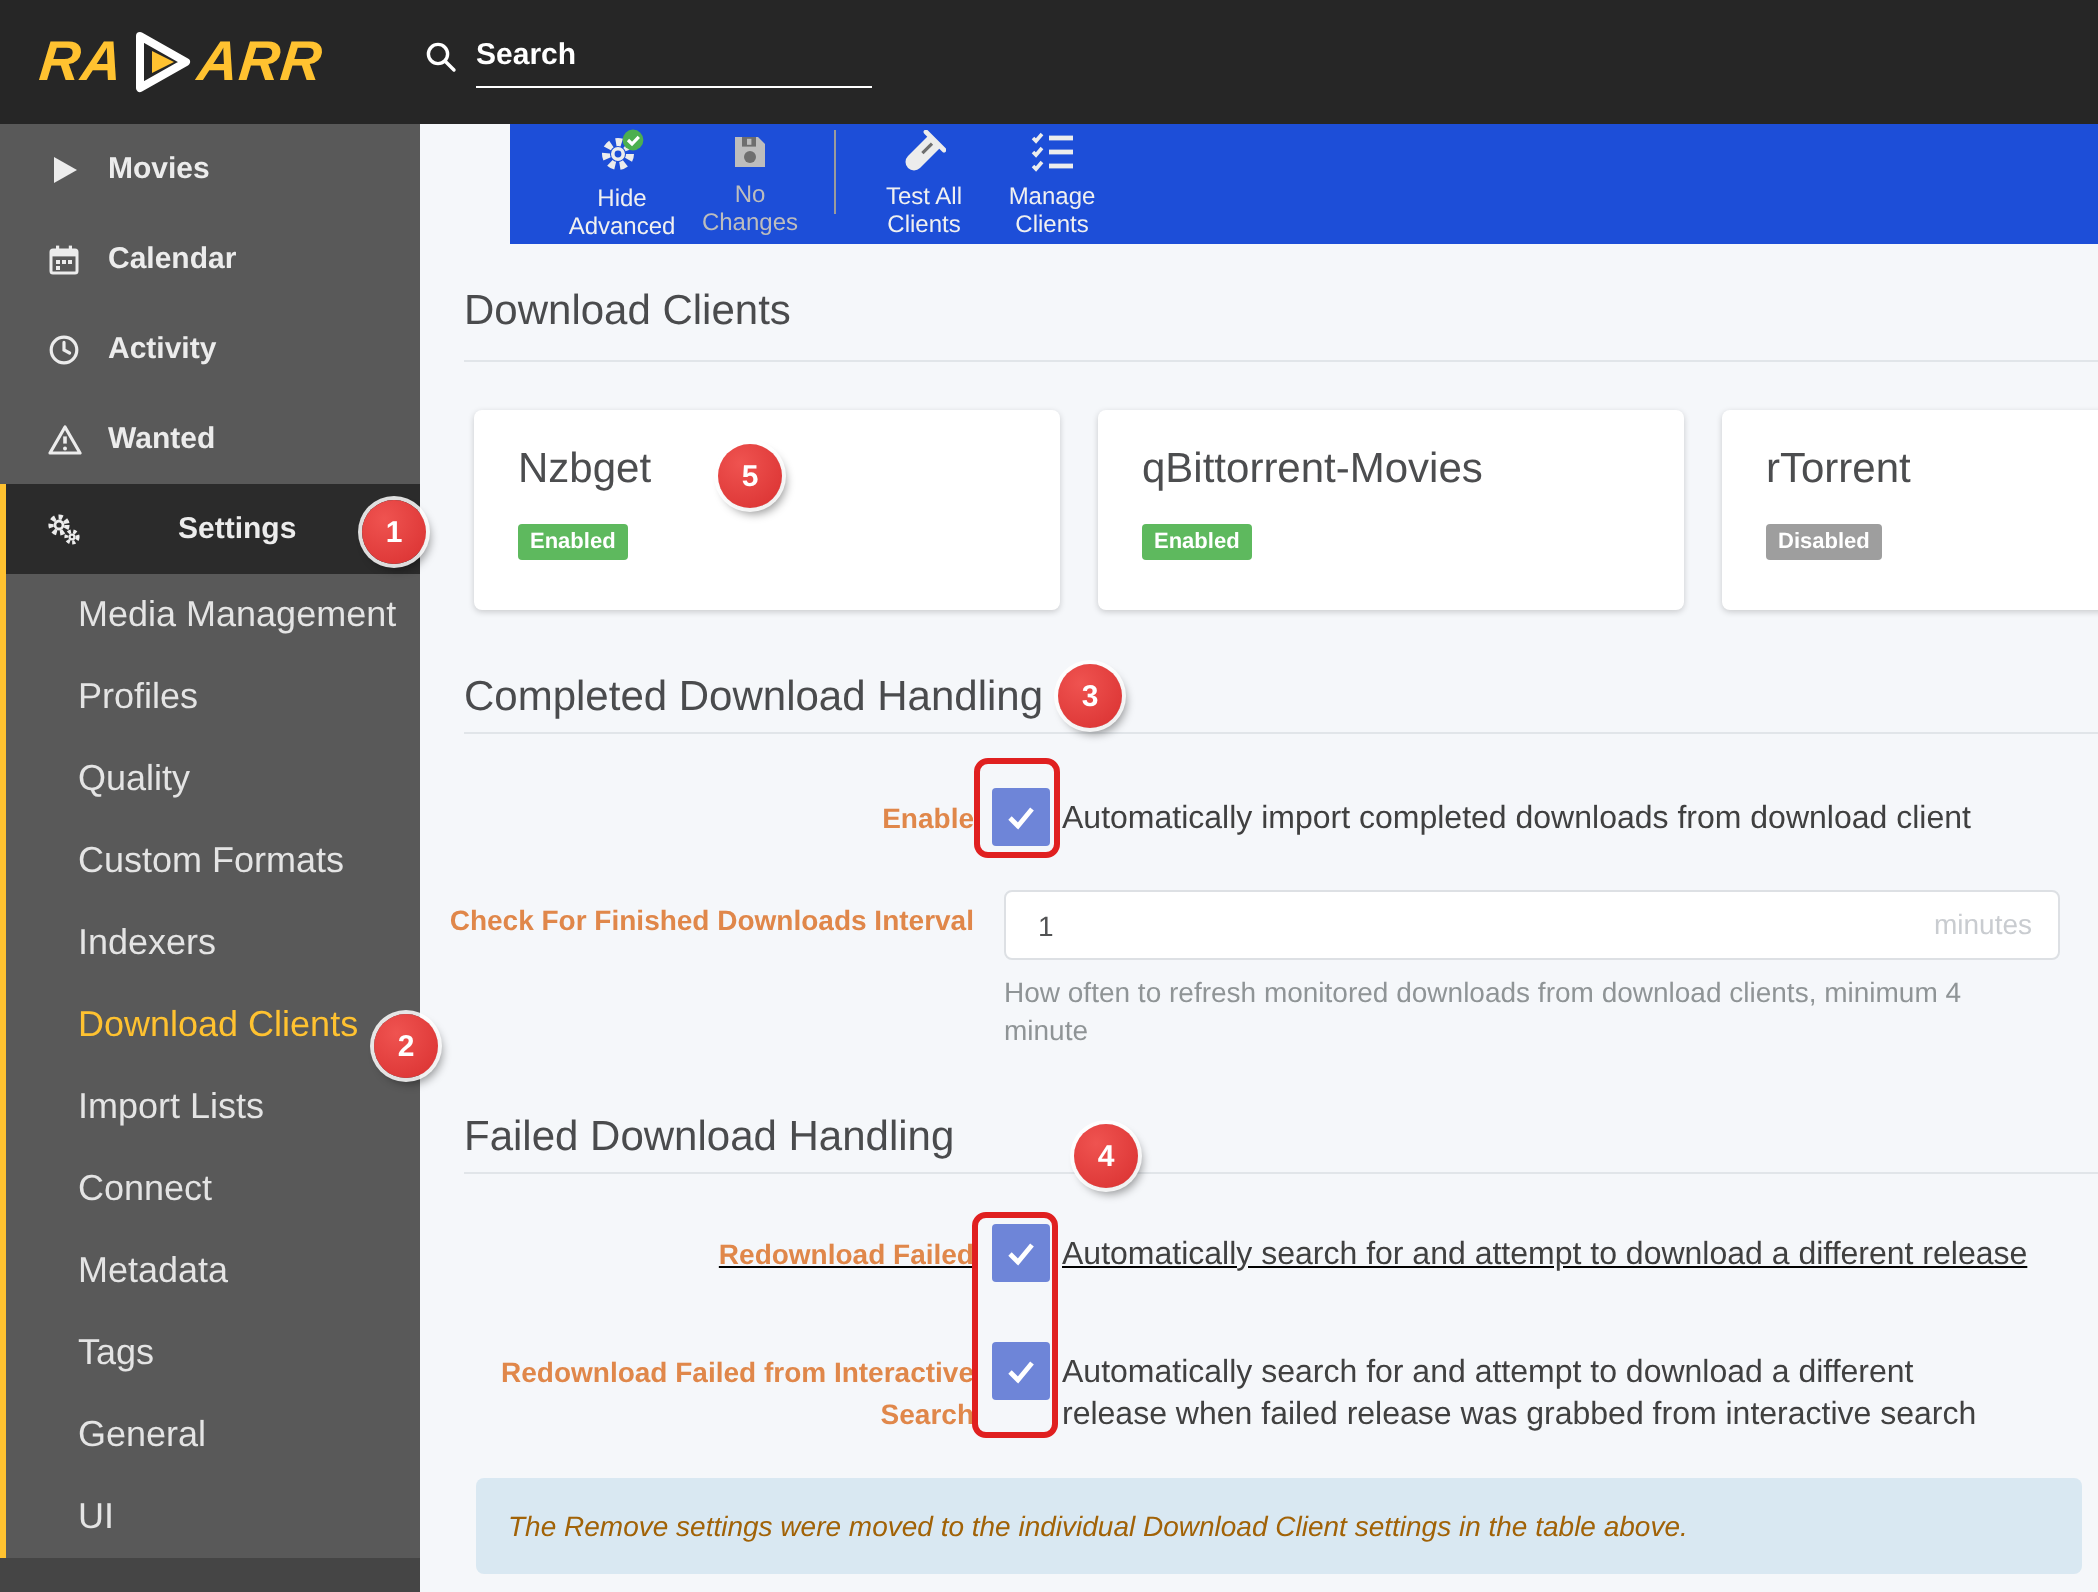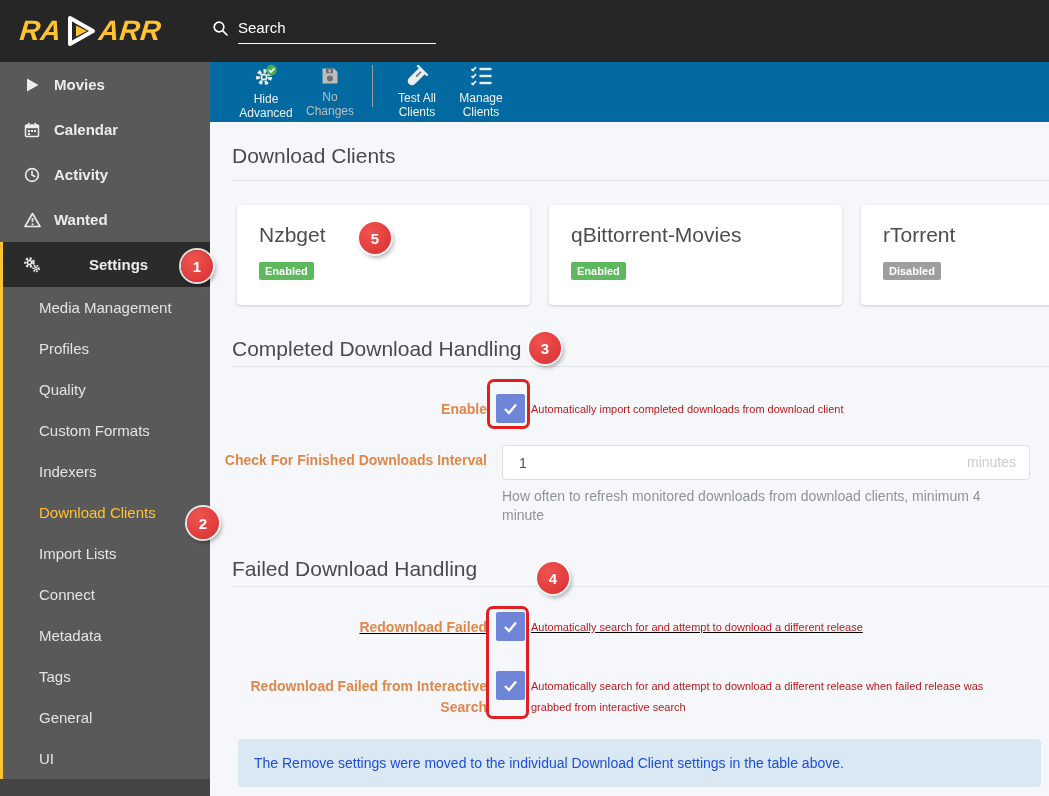--- a/index.html
+++ b/index.html
@@ -5,43 +5,43 @@
   * { margin:0; padding:0; box-sizing:border-box; }
   body { font-family:"Liberation Sans", sans-serif; background:#fff; }
   .app { position:relative; width:1049px; height:796px; overflow:hidden; background:#f5f7fa; }
 
   
   .header { height:62px; background:#262626; display:flex; align-items:center; }
   .logo { width:210px; padding-left:20px; display:flex; align-items:center; }
   .logo-text { color:#ffc230; font-size:28px; font-weight:bold; font-style:italic;
                letter-spacing:.5px; transform:skewX(-6deg); }
   .logo-tri { margin:0 1px; }
-  .search-area { display:flex; align-items:flex-end; margin-left:2px; }
+  .search-area { display:flex; align-items:flex-end; margin-left:2px;font-weight:bold; }
   .search-icon { margin-right:9px; margin-bottom:7px; }
   .search-field { width:198px; border-bottom:1px solid #fff; padding-bottom:7px;
                   color:#fff; font-size:15px; }
 
   
   .body { display:flex; height:734px; }
   .sidebar { width:210px; background:#595959; flex-shrink:0; }
   .side-item { height:45px; display:flex; align-items:center; padding-left:23px;
                color:#ececec; font-size:15px; gap:13px; cursor:pointer;font-weight:bold; }
   .side-icon { width:18px; display:flex; justify-content:center; align-items:center; }
   .settings-group { border-left:3px solid #ffc230; }
   .settings-group .side-item { padding-left:20px; background:#2b2b2b;gap:48px; }
   .sub-item { height:41px; display:flex; align-items:center; padding-left:36px;
-              color:#e4e4e4; font-size:15px; cursor:pointer; }
+              color:#e4e4e4; font-size:18px; cursor:pointer; }
   .sub-item.active { color:#ffc230; }
   .side-partial { height:17px; background:#454545; }
 
   .content { flex:1; display:flex; flex-direction:column; overflow:hidden; }
 
   
-  .toolbar { height:60px; background:#0369a1; display:flex; align-items:center;
-             padding-left:26px; flex-shrink:0; }
+  .toolbar { height:60px; background:#1d4ed8; display:flex; align-items:center;
+             padding-left:26px; flex-shrink:0;margin-left:45px; }
   .tool-btn { width:60px; display:flex; flex-direction:column; align-items:center;
               gap:4px; color:#f0f0f0; font-size:12px; line-height:14px; text-align:center;
               cursor:pointer; margin-right:4px; }
   .tool-btn.dimmed { color:#bdbdbd; }
   .tool-divider { width:1px; height:42px; background:#9b9b9b; margin:0 14px 12px 8px; }
 
   
   .page { flex:1; overflow:hidden; position:relative; }
   .page-title-wrap { margin-left:22px; padding-top:22px; padding-bottom:12px;
                      border-bottom:1px solid #e1e5e9; }
@@ -59,39 +59,39 @@
   .section-head { margin:32px 0 0 22px; padding-bottom:5px; border-bottom:1px solid #e1e5e9;
                   font-size:21px; color:#4a4b4d; font-weight:400; }
 
   .form-row { display:flex; align-items:flex-start; }
   .form-label { width:277px; flex-shrink:0; text-align:right; color:#e0874a;
                 font-weight:bold; font-size:14px; line-height:21px; padding-top:5px; }
   .ctrl { display:flex; align-items:flex-start; }
   .checkbox { width:29px; height:29px; margin-left:9px; background:#6e85d8;
               border-radius:2px; display:flex; align-items:center; justify-content:center;
               cursor:pointer; flex-shrink:0; }
-  .ctrl-text { margin-left:6px; color:#b91c1c; font-size:11px; line-height:21px;
+  .ctrl-text { margin-left:6px; color:#404040; font-size:16px; line-height:21px;
                padding-top:5px; }
   .ctrl-text.wrap2 { max-width:470px; }
 
   .row-enable { margin-top:27px; }
   .row-interval { margin-top:22px; }
   .interval-ctrl { margin-left:15px; position:relative; }
   .interval-input { width:528px; height:35px; border:1px solid #dde0e4; border-radius:4px;
                     padding-left:16px; font-size:14px; color:#515253; background:#fff;
                     font-family:"Liberation Sans", sans-serif; outline:none; }
   .interval-unit { position:absolute; right:14px; top:9px; color:#c9ccd0; font-size:14px; }
   .interval-help { margin-top:7px; width:505px; color:#8f9496; font-size:14px;
                    line-height:19px; }
   .row-f1 { margin-top:25px;text-decoration:underline; }
   .row-f2 { margin-top:30px; }
 
   .info-box { margin:21px 0 0 28px; width:803px; height:48px; background:#d9e8f2;
               border-radius:4px; display:flex; align-items:center; padding-left:16px;
-              color:#1d4ed8; font-size:14px; }
+              color:#a16207; font-size:14px;font-style:italic; }
 
   
   .ann { position:absolute; pointer-events:none; }
   .ann-badge { width:32px; height:32px; border-radius:50%;
                background:radial-gradient(circle at 35% 30%, #ef5350, #d93030);
                color:#fff; font-size:15px; font-weight:bold;
                display:flex; align-items:center; justify-content:center;
                box-shadow:0 0 0 2px rgba(255,255,255,.85), 2px 3px 5px rgba(0,0,0,.4); }
   .ann-rect { border:3px solid #e02020; border-radius:7px; }
   .b1 { left:181px; top:250px; } .b2 { left:187px; top:507px; }

